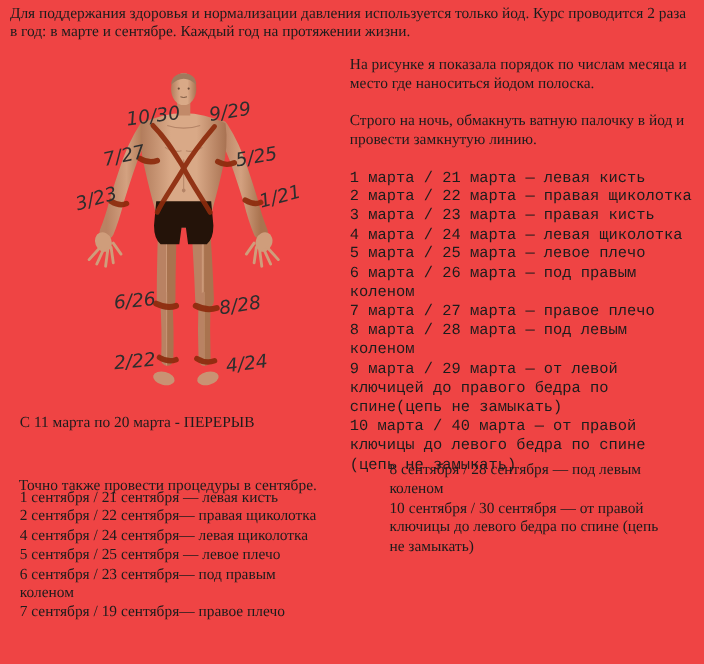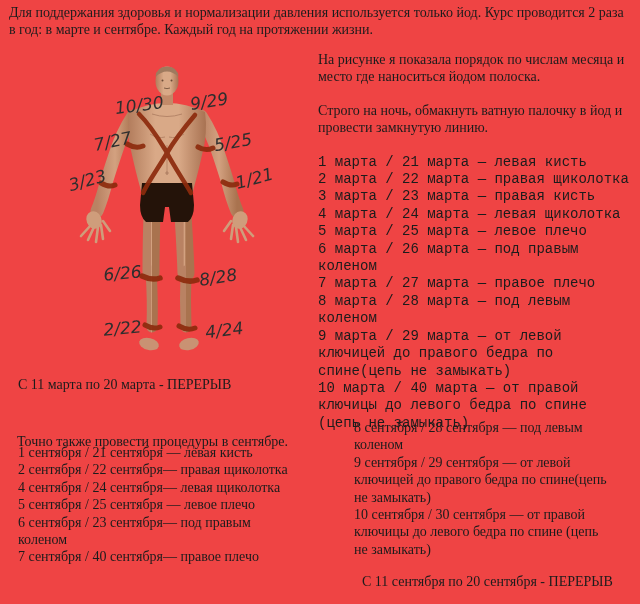--- a/index.html
+++ b/index.html
@@ -149,23 +149,21 @@
   </div>
 
   <p class="abs march-break">С 11 марта по 20 марта - ПЕРЕРЫВ</p>
   <p class="abs sept-note">Точно также провести процедуры в сентябре.</p>
   <div class="abs sept-list-left">
     <div>1 сентября / 21 сентября — левая кисть</div>
     <div>2 сентября / 22 сентября— правая щиколотка</div>
     <div>4 сентября / 24 сентября— левая щиколотка</div>
     <div>5 сентября / 25 сентября — левое плечо</div>
     <div>6 сентября / 23 сентября— под правым коленом</div>
-    <div>7 сентября / 40 сентября— правое плечо</div>
+    <div>7 сентября / 19 сентября— правое плечо</div>
   </div>
 
   <div class="abs sept-col-right">
     <div>8 сентября / 28 сентября — под левым коленом</div>
-    <div>9 сентября / 29 сентября — от левой ключицей до правого бедра по спине(цепь не замыкать)</div>
     <div>10 сентября / 30 сентября — от правой ключицы до левого бедра по спине (цепь не замыкать)</div>
   </div>
-  <p class="abs sept-break">С 11 сентября по 20 сентября - ПЕРЕРЫВ</p>
 
 </div>
 
 </body></html>

